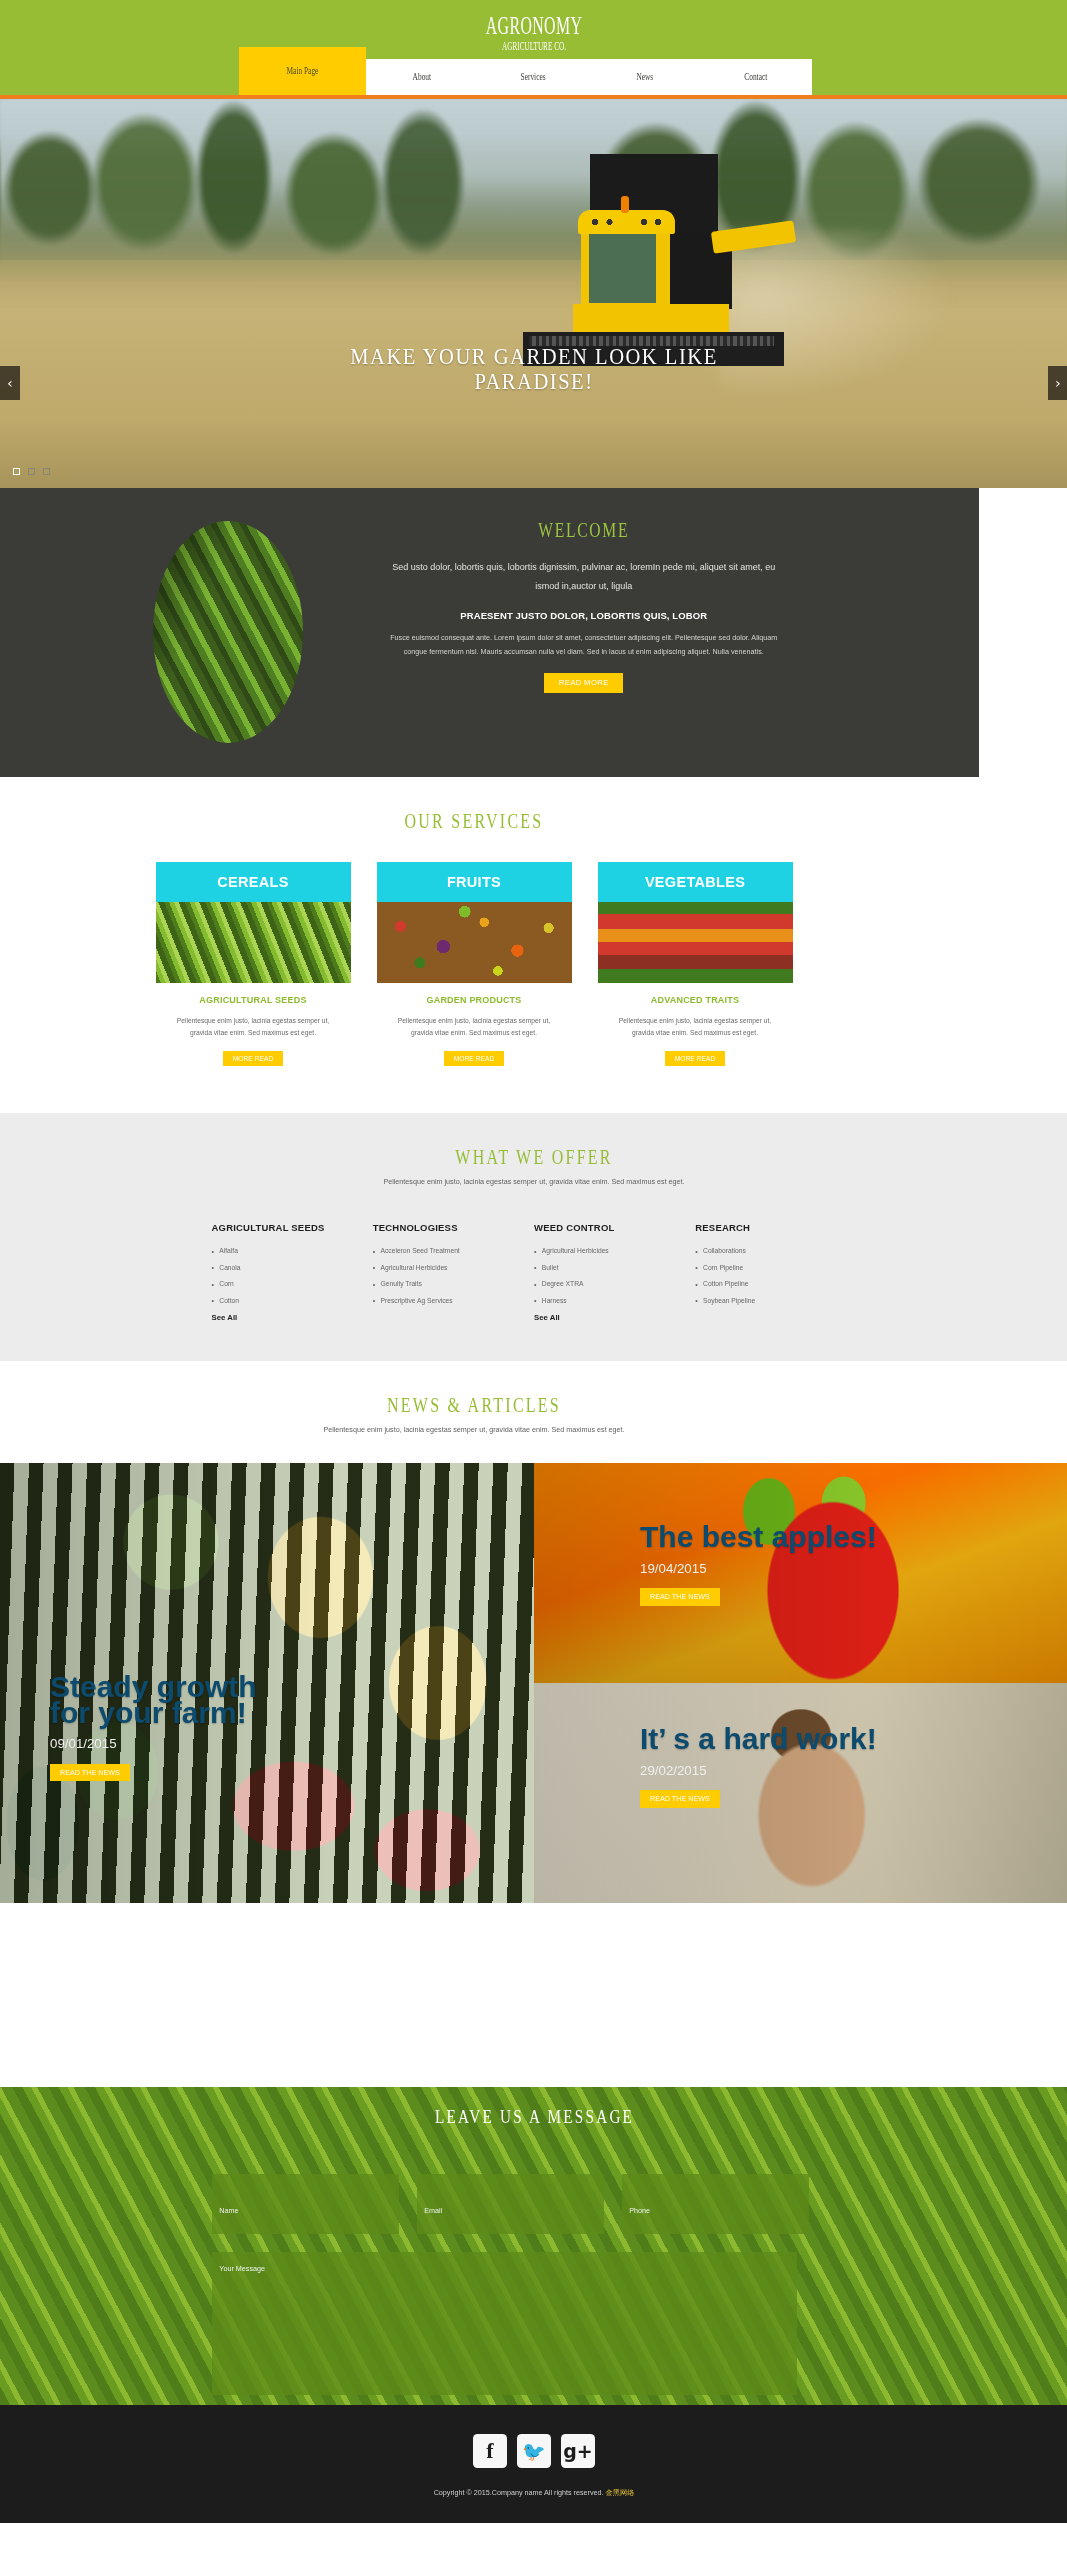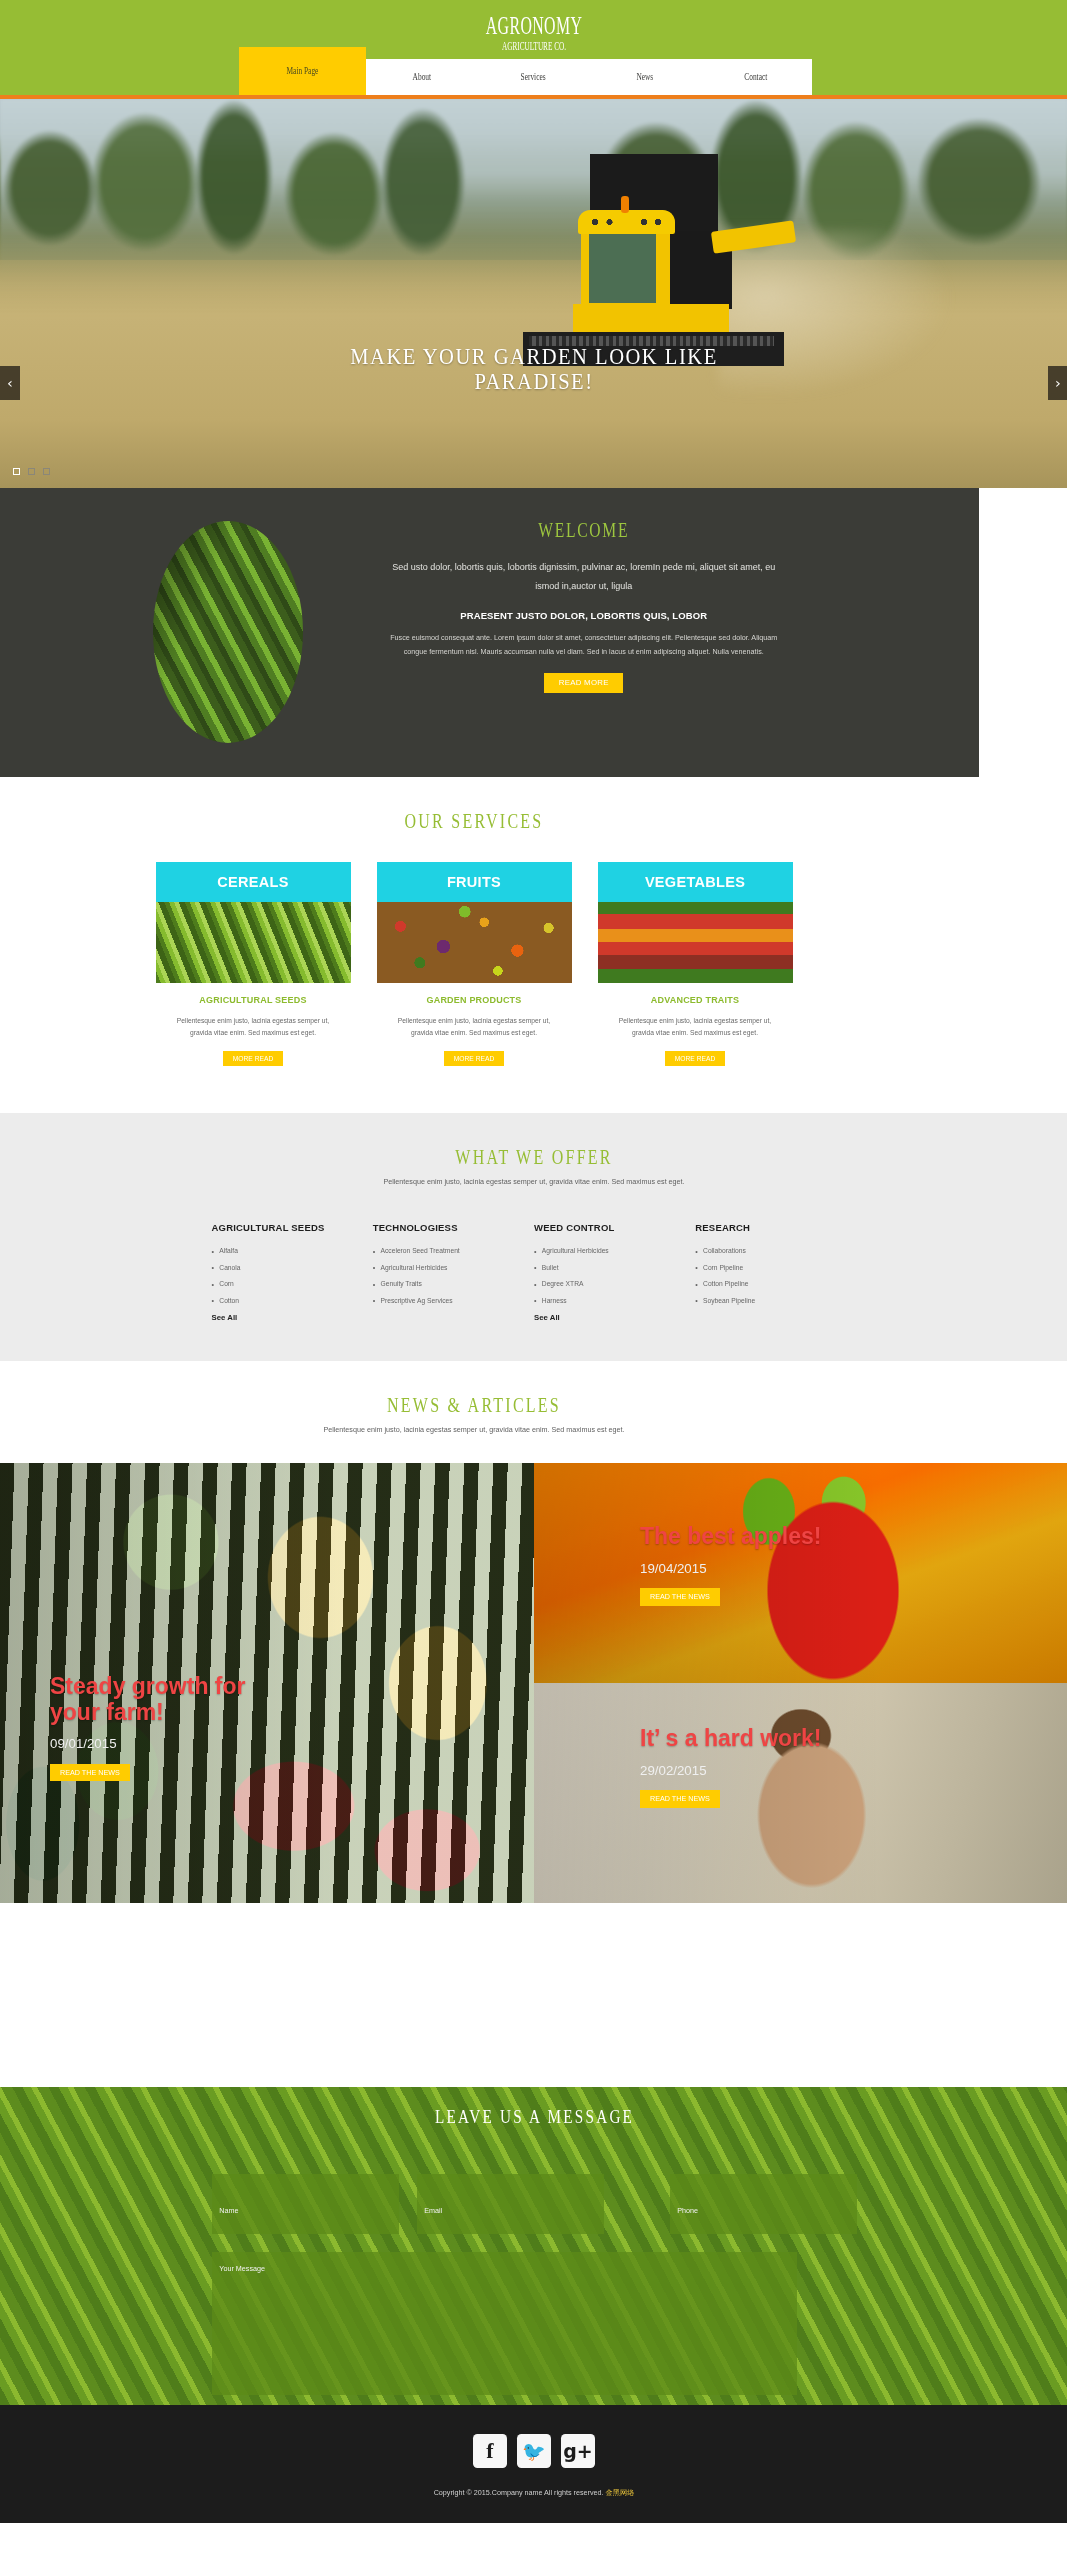--- a/index.html
+++ b/index.html
@@ -333,21 +333,21 @@
 
   
   .news-grid {
     width: 1068px; display: flex; margin-top: 29px;
   }
   .news-left { width: 534px; height: 440px; position: relative; overflow: hidden; }
   .news-right { width: 534px; }
   .news-r-card { width: 534px; height: 220px; position: relative; overflow: hidden; }
   .news-overlay { position: absolute; z-index: 3; }
   .news-title {
-    color: #ef4444; font-size: 23px; font-weight: bold; line-height: 25.6px;
+    color: #0c4a6e; font-size: 30px; font-weight: bold; line-height: 25.6px;
     text-shadow: 0 0.6px 1.7px rgba(0,0,0,.25);
   }
   .news-date { color: #f0f0f0; font-size: 13.3px; margin-top: 11px; }
   .btn-news {
     display: inline-block; background: #ffcc00; color: #fff; padding: 4.4px 10px;
     font-size: 7.2px; margin-top: 12.2px; cursor: pointer; border: none;
     font-family: "Liberation Sans", sans-serif;
   }
   
   .bg-veg {
@@ -401,21 +401,21 @@
     height: 60px;
     color: #ffffff;
     font-size: 7.2px;
     font-family: "Liberation Sans", sans-serif;
     padding: 12.2px 7.8px 0;
     outline: none;
   }
   .fld::placeholder { color: #f2f2f2; opacity: 1; }
   .fld-name { width: 187px; }
   .fld-email { width: 187px; }
-  .fld-phone { width: 187px; margin-left: 48px; }
+  .fld-phone { width: 187px; }
   .fld-msg {
     width: 585px; height: 143px; display: block; margin-top: 18px; resize: none;
     padding: 12.2px 7.8px;
   }
 
   
   .footer {
     width: 1068px; background: #1c1c1c; padding: 29px 0 24.5px; text-align: center;
   }
   .socials { display: flex; gap: 10px; justify-content: center; }

